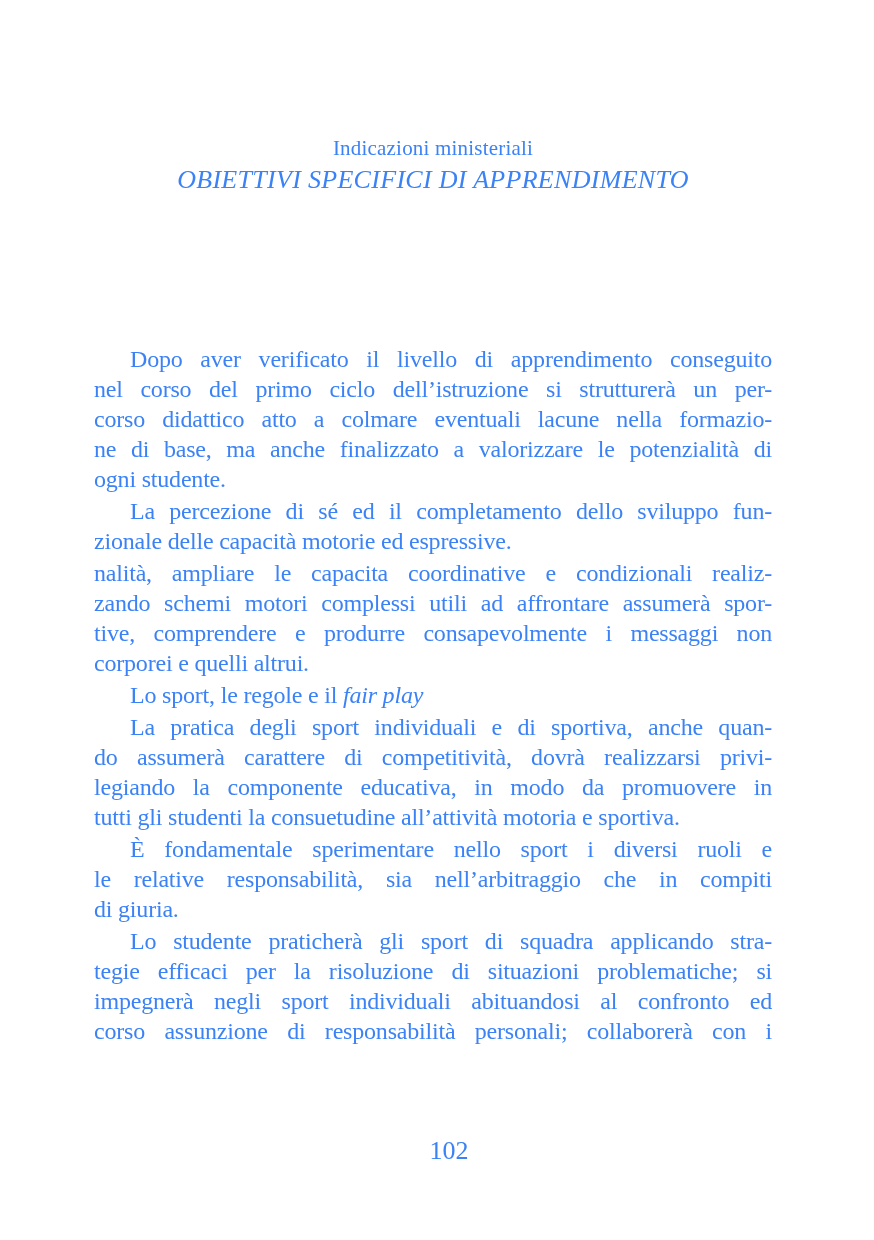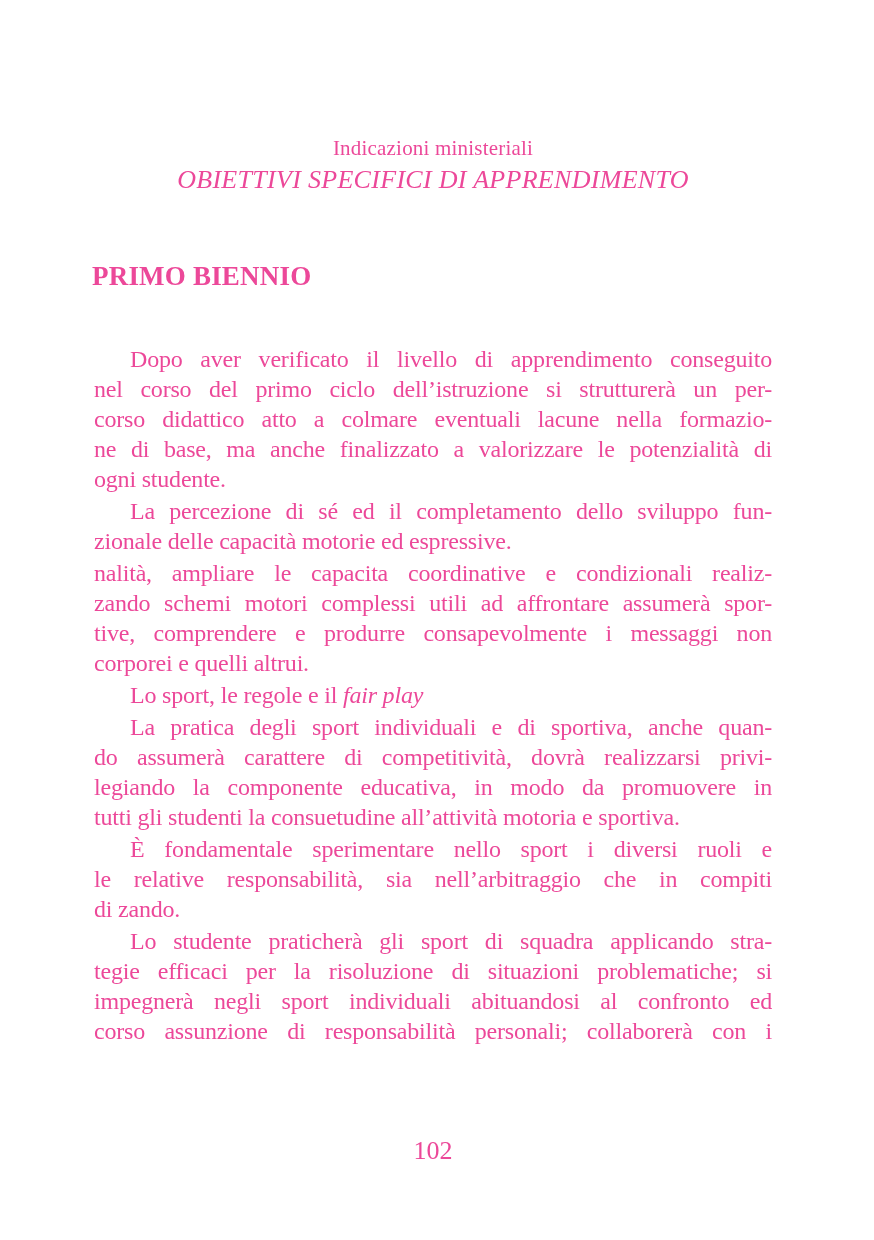--- a/index.html
+++ b/index.html
@@ -5,21 +5,21 @@
   html, body {
     margin: 0;
     padding: 0;
     background: #e8e8e8;
   }
   .page {
     position: relative;
     width: 874px;
     height: 1240px;
     background: #ffffff;
-    color: #ec4899;
+    color: #3b82f6;
     font-family: "Liberation Serif", "DejaVu Serif", serif;
     overflow: hidden;
   }
   .header-block {
     position: absolute;
     top: 134px;
     left: 92px;
     width: 682px;
     text-align: center;
   }
@@ -56,37 +56,36 @@
   .line {
     text-align: justify;
     text-align-last: justify;
     white-space: normal;
   }
   .line.para-first { text-indent: 36px; }
   .line.para-last  { text-align-last: left; }
   .page-number {
     position: absolute;
     top: 1136px;
-    left: 92px;
+    left: 108px;
     width: 682px;
     text-align: center;
     font-size: 26px;
   }
 </style>
 </head>
 <body>
 
 <div class="page">
 
   <div class="header-block">
     <div class="header-line1">Indicazioni ministeriali</div>
     <div class="header-line2">OBIETTIVI SPECIFICI DI APPRENDIMENTO</div>
   </div>
 
-  <div class="section-heading">PRIMO BIENNIO</div>
 
   <div class="body-text">
       <div class="paragraph">
         <div class="line para-first"><span>Dopo aver verificato il livello di apprendimento conseguito</span></div>
         <div class="line"><span>nel corso del primo ciclo dell’istruzione si strutturerà un per-</span></div>
         <div class="line"><span>corso didattico atto a colmare eventuali lacune nella formazio-</span></div>
         <div class="line"><span>ne di base, ma anche finalizzato a valorizzare le potenzialità di</span></div>
         <div class="line para-last"><span>ogni studente.</span></div>
       </div>
       <div class="paragraph">
@@ -104,21 +103,21 @@
       </div>
       <div class="paragraph">
         <div class="line para-first"><span>La pratica degli sport individuali e di sportiva, anche quan-</span></div>
         <div class="line"><span>do assumerà carattere di competitività, dovrà realizzarsi privi-</span></div>
         <div class="line"><span>legiando la componente educativa, in modo da promuovere in</span></div>
         <div class="line para-last"><span>tutti gli studenti la consuetudine all’attività motoria e sportiva.</span></div>
       </div>
       <div class="paragraph">
         <div class="line para-first"><span>È fondamentale sperimentare nello sport i diversi ruoli e</span></div>
         <div class="line"><span>le relative responsabilità, sia nell’arbitraggio che in compiti</span></div>
-        <div class="line para-last"><span>di zando.</span></div>
+        <div class="line para-last"><span>di giuria.</span></div>
       </div>
       <div class="paragraph">
         <div class="line para-first"><span>Lo studente praticherà gli sport di squadra applicando stra-</span></div>
         <div class="line"><span>tegie efficaci per la risoluzione di situazioni problematiche; si</span></div>
         <div class="line"><span>impegnerà negli sport individuali abituandosi al confronto ed</span></div>
         <div class="line"><span>corso assunzione di responsabilità personali; collaborerà con i</span></div>
       </div>
     </div>
 
   <div class="page-number">102</div>

